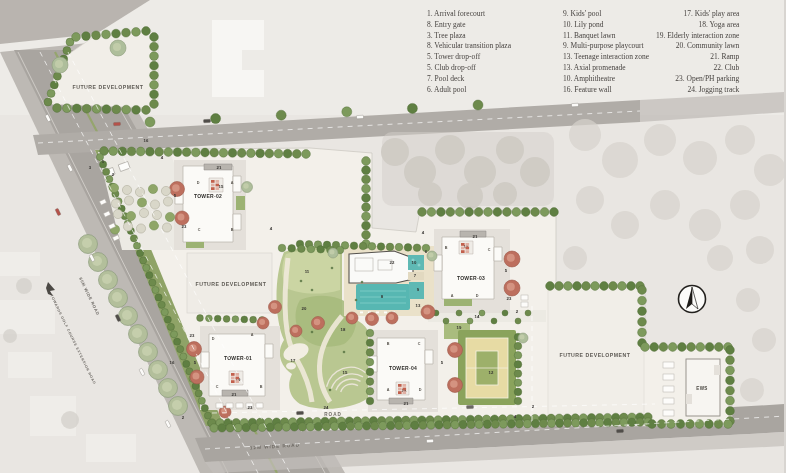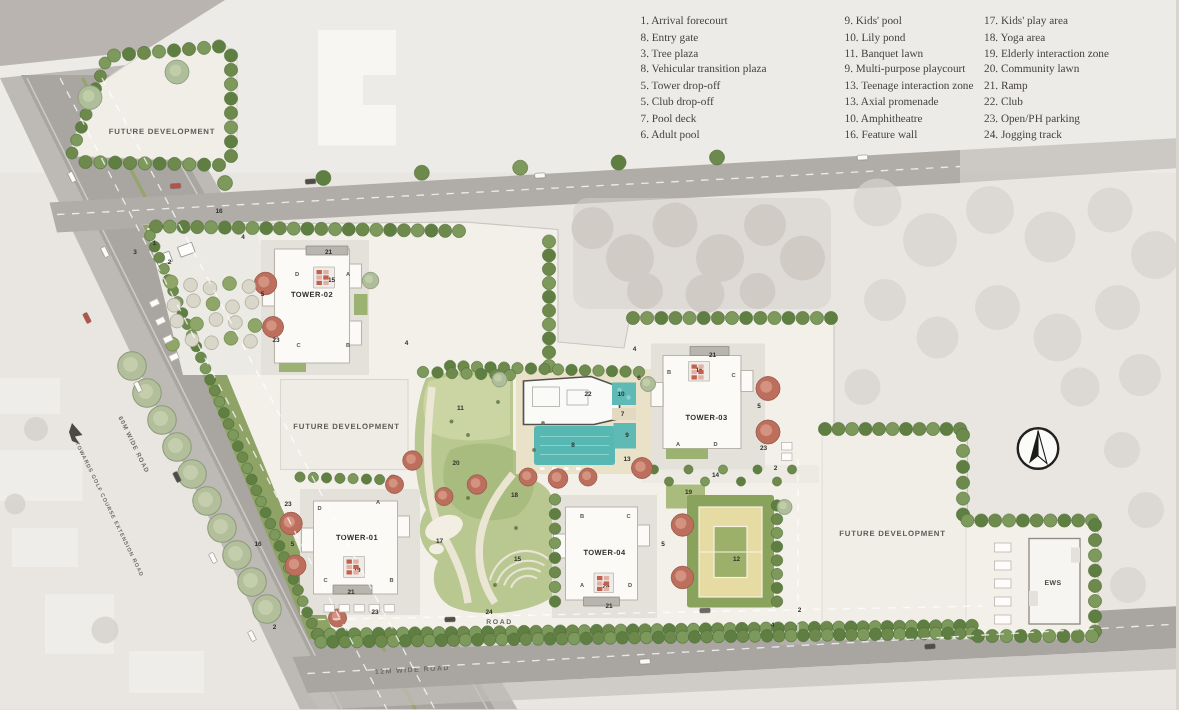--- a/index.html
+++ b/index.html
@@ -3,21 +3,21 @@
 <meta charset="utf-8">
 <style>
   html,body{margin:0;padding:0;background:#d8d5d1;}
   #stage{position:relative;width:784px;height:473px;overflow:hidden;background:#e9e6e2;
          font-family:"Liberation Sans",sans-serif;}
   #plan-svg{position:absolute;left:0;top:0;}
   
   .legend-col{position:absolute;top:9px;color:#474340;font-family:"Liberation Serif",serif;
               font-size:7.5px;line-height:10.8px;white-space:nowrap;}
   .legend-col div{height:10.8px;}
-  #lcol1{left:427px;} #lcol2{left:563px;} #lcol3{left:656px;}
+  #lcol1{left:427px;} #lcol2{left:563px;} #lcol3{left:656px;text-align:right;}
   
   .mk{font:600 4.3px "Liberation Sans",sans-serif;fill:#33312e;text-anchor:middle;}
   .ul{font:600 3.8px "Liberation Sans",sans-serif;fill:#5a564f;text-anchor:middle;}
   .tl{font:700 5px "Liberation Sans",sans-serif;fill:#2e2c29;letter-spacing:.3px;text-anchor:middle;}
   .fd{font:600 5.2px "Liberation Sans",sans-serif;fill:#5f5b55;letter-spacing:.5px;text-anchor:middle;}
   .rl{font:600 4.6px "Liberation Sans",sans-serif;fill:#6e6a64;letter-spacing:1px;text-anchor:middle;}
   .rs{font:600 4.2px "Liberation Sans",sans-serif;fill:#716d68;letter-spacing:.6px;text-anchor:middle;}
   .ew{font:700 4.6px "Liberation Sans",sans-serif;fill:#4a4741;text-anchor:middle;letter-spacing:.3px;}
 </style>
 </head>

